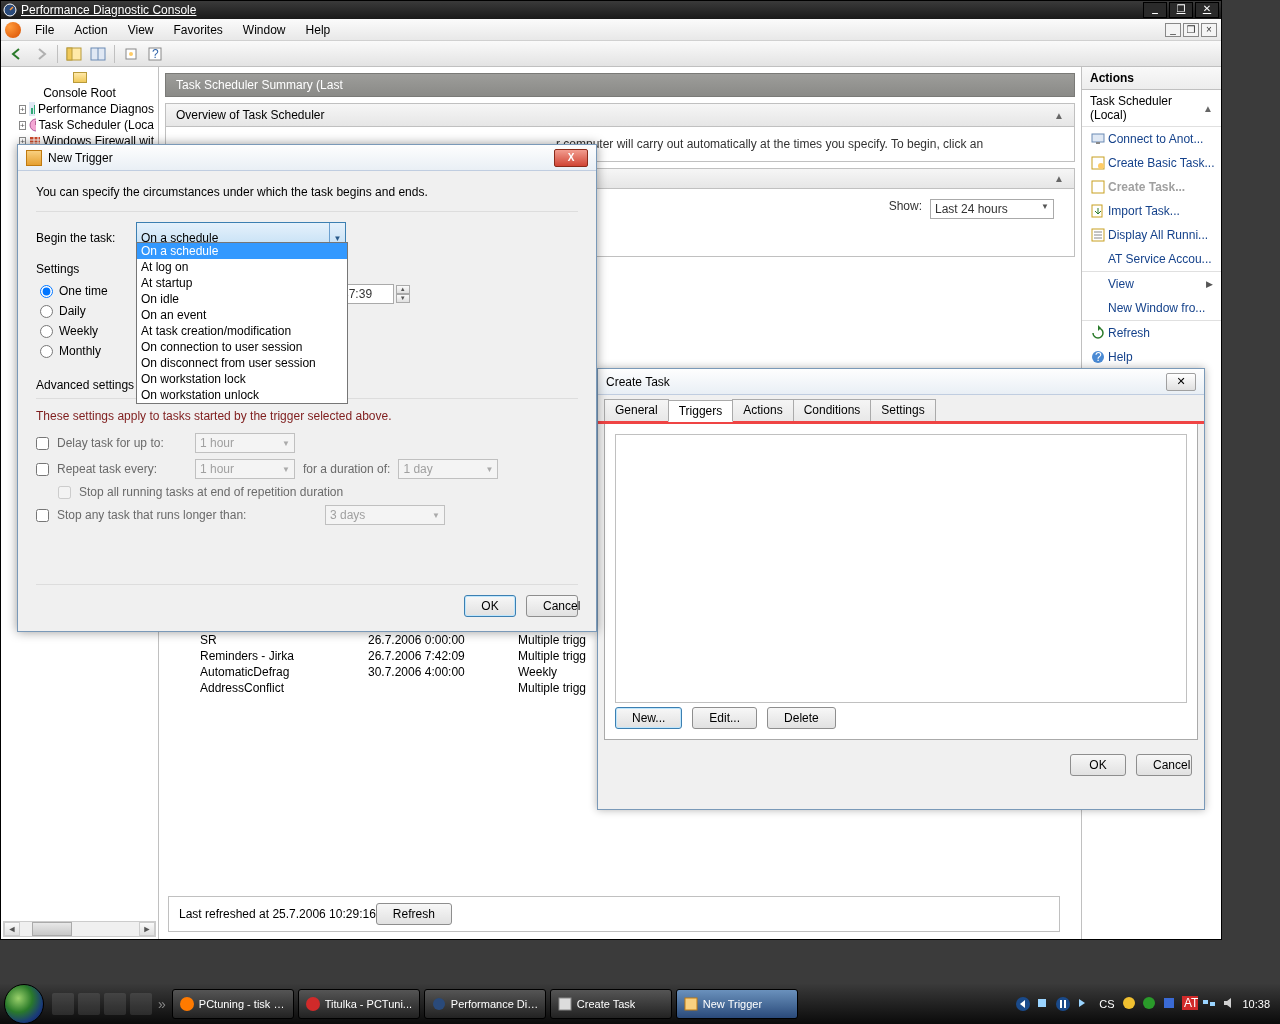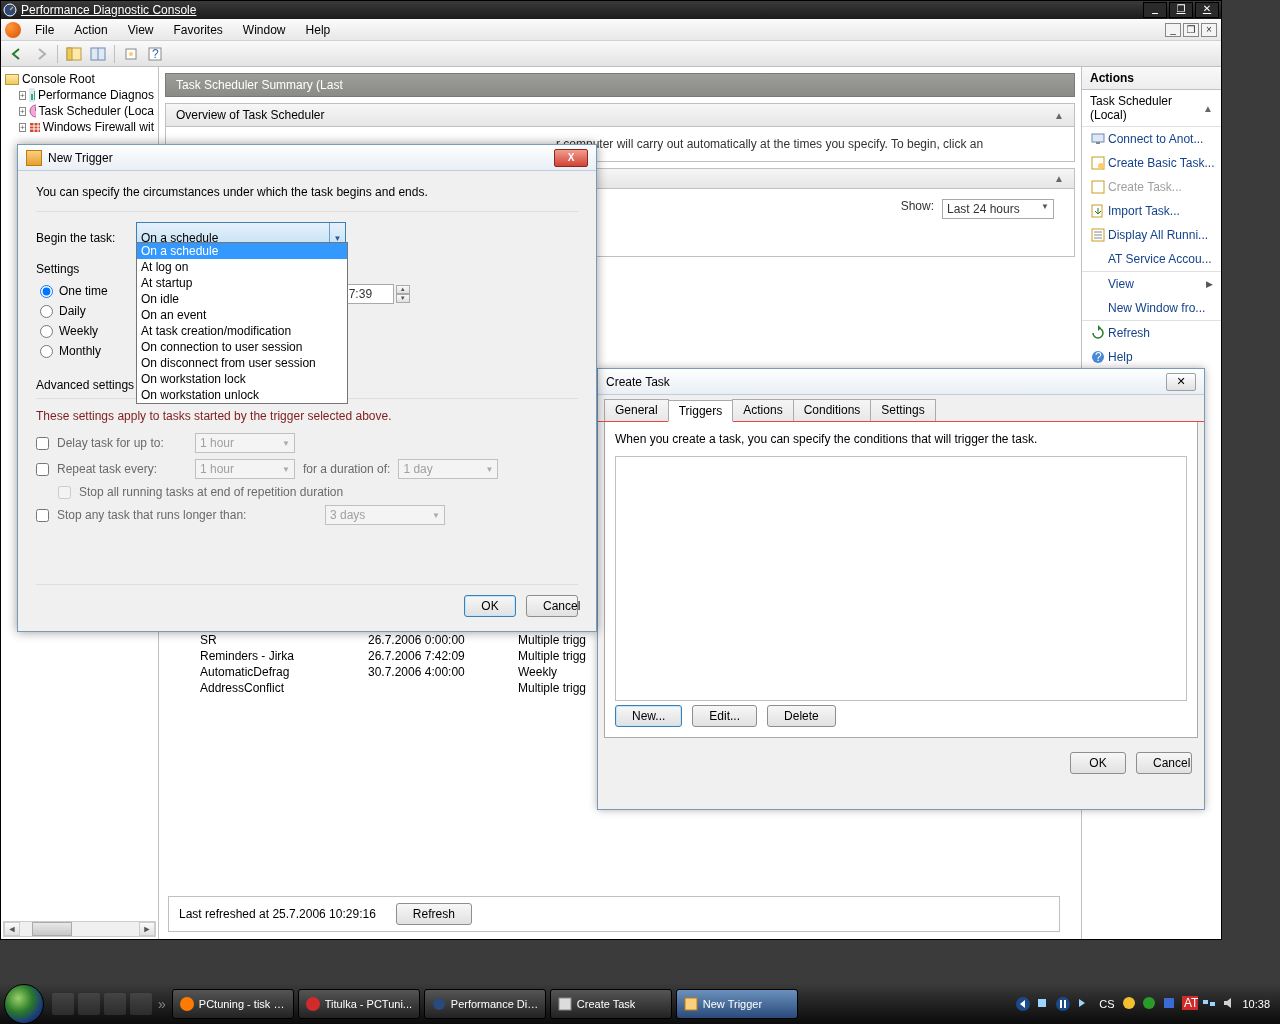--- a/index.html
+++ b/index.html
@@ -19,54 +19,54 @@
 .menu-item { padding: 3px 10px; cursor: default; }
 .top-right-boxes { margin-left: auto; display:flex; }
 .tr-box { width:16px; height:14px; border:1px solid #888; margin-left:2px; background:#f4f4f4; text-align:center; font-size:10px; line-height:12px; color:#333; }
 
 .toolbar { height: 26px; background: linear-gradient(#fafafa,#e3e3e3); border-bottom: 1px solid #c0c0c0; display: flex; align-items: center; padding: 0 6px; gap:4px; }
 .tool-btn { width: 20px; height: 20px; display:flex; align-items:center; justify-content:center; color:#3b6ea5; }
 .tool-sep { width:1px; height:18px; background:#c0c0c0; margin:0 2px; }
 
 .body-area { display: flex; height: calc(100% - 66px); }
 .sidebar-tree { width: 158px; border-right: 1px solid #c0c0c0; background: #fff; padding: 4px 2px; overflow:hidden; position:relative; }
-.tree-root { display: flex; align-items: center; gap:3px; padding:1px 2px; }
+.tree-root { display: flex; align-items: center; gap:3px; padding:1px 2px;flex-direction:column; }
 .tree-child { display: flex; align-items: center; gap:3px; padding:1px 2px 1px 16px; white-space: nowrap; overflow: hidden; }
 .tree-expander { width:9px; height:9px; border:1px solid #888; display:inline-flex; align-items:center; justify-content:center; font-size:8px; color:#555; background:#fff; }
 .folder-icon { width:14px; height:11px; background:linear-gradient(#ffe9a8,#f0c95a); border:1px solid #b89a3a; }
 .node-icon { width:14px; height:14px; }
 .scrollbar-h { position:absolute; bottom:2px; left:2px; right:2px; height:16px; background:#f0f0f0; border:1px solid #ccc; display:flex; }
 .scroll-arrow { width:16px; background:linear-gradient(#fafafa,#e0e0e0); border:1px solid #ccc; text-align:center; font-size:9px; line-height:13px; color:#555; }
 .scroll-thumb { width:40px; margin-left:12px; background:linear-gradient(#e8e8e8,#c8c8c8); border:1px solid #aaa; }
 
 .center { flex:1; display:flex; flex-direction:column; padding:6px; gap:6px; overflow:hidden; }
 .section-header { background:linear-gradient(#9d9d9a,#8a8a87); color:#fff; padding:4px 10px; border:1px solid #7a7a77; }
 .section-collapse { background:linear-gradient(#f6f6f6,#e6e6e6); border:1px solid #c0c0c0; padding:4px 10px; display:flex; align-items:center; justify-content:space-between; }
 .section-body { border:1px solid #c0c0c0; border-top:none; padding:10px; color:#333; position:relative; }
 .arr { font-size:10px; color:#666; }
 .tl-select { border:1px solid #aaa; padding:2px 4px; background:#fff; }
 .tl-row { display:flex; padding:1px 10px; }
 .tl-col1 { width:190px; } .tl-col2 { width:150px; } .tl-col3 { flex:1; }
-.refresh-bar { border:1px solid #c0c0c0; background:#fff; padding:6px 10px; display:flex; align-items:center; gap:20px; margin-top:6px; }
+.refresh-bar { border:1px solid #c0c0c0; background:#fff; padding:6px 10px; display:flex; align-items:center; margin-top:6px; }
 .btn { background:linear-gradient(#f7f7f7,#e1e1e1); border:1px solid #8e8e8e; padding:3px 16px; border-radius:3px; cursor:default; }
 .btn-primary { border:1px solid #3c7fb1; box-shadow:0 0 0 1px #bee6fd inset; }
 
 .actions-pane { width:140px; border-left:1px solid #c0c0c0; background:#fff; }
 .actions-title { padding:4px 8px; font-weight:bold; border-bottom:1px solid #c0c0c0; background:linear-gradient(#f9f9f9,#ededed); }
 .actions-group { padding:4px 8px; border-bottom:1px solid #e0e0e0; display:flex; align-items:center; justify-content:flex-end; }
 .action-link { display:flex; align-items:center; gap:2px; padding:4px 8px; color:#15428b; cursor:default; white-space:nowrap; overflow:hidden; }
-.action-link.disabled { color:#a0a0a0; }
+.action-link.disabled { color:#a0a0a0;font-weight:bold; }
 .act-icon { width:16px; height:16px; flex-shrink:0; }
 
 
 .create-task-dlg { position:absolute; left:597px; top:368px; width:608px; height:442px; background:#f0f0f0; border:1px solid #7a99b8; box-shadow:0 0 8px rgba(0,0,0,0.3); }
 .dlg-title { height:26px; background:linear-gradient(#fefefe,#e9eff5); border-bottom:1px solid #c0cde0; display:flex; align-items:center; padding:0 8px; }
 .dlg-title .t { flex:1; }
 .dlg-close { width:30px; height:18px; border:1px solid #a0a0a0; border-radius:2px; text-align:center; font-size:11px; line-height:15px; background:linear-gradient(#fff,#e0e0e0); margin-left:auto; }
-.tabs { display:flex; background:#f0f0f0; padding:4px 6px 0 6px; border-bottom:1px solid #ef4444; }
+.tabs { display:flex; background:#f0f0f0; padding:4px 6px 0 6px; border-bottom:3px solid #ef4444; }
 .tab { padding:3px 10px; border:1px solid #aaa; border-bottom:none; background:linear-gradient(#f5f5f5,#e8e8e8); margin-right:-1px; position:relative; }
 .tab.active { background:#fff; border-bottom:1px solid #fff; top:1px; }
 .tab-body { background:#fff; margin:0 6px 6px 6px; border:1px solid #aaa; border-top:none; padding:10px; height:316px; display:flex; flex-direction:column; }
 .hint { margin-bottom:10px; }
 .grid { border:1px solid #c0c0c0; flex:1; }
 .grid-head { display:flex; background:linear-gradient(#f9f9f9,#ececec); border-bottom:1px solid #c0c0c0; }
 .grid-head div { padding:3px 8px; border-right:1px solid #c0c0c0; }
 .gh1 { width:110px; } .gh2 { flex:1; } .gh3 { width:206px; }
 .grid-body { height:212px; }
 .btn-row { display:flex; gap:10px; margin-top:4px; }
@@ -243,21 +243,21 @@
           <div style="margin-left:380px">r computer will carry out automatically at the times you specify. To begin, click an</div>
         </div>
       </div>
       <div>
         <div class="section-collapse">
           <span></span>
             <span class="arr">▲</span>
         </div>
         <div class="section-body" style="height:68px; display:flex; justify-content:flex-end; align-items:flex-start; padding-right:20px">
           <span style="margin-right:8px">Show:</span>
-          <span class="tl-select" style="width:112px; display:flex; justify-content:space-between">
+          <span class="tl-select" style="width:124px; display:flex; justify-content:space-between">
             <span>Last 24 hours</span>
               <span style="font-size:8px;color:#555">▼</span>
           </span>
         </div>
       </div>
       <div style="flex:1"></div>
     </div>
 
     <div class="actions-pane">
       <div class="actions-title">Actions</div>
@@ -367,21 +367,20 @@
     <span class="dlg-close">✕</span>
   </div>
   <div class="tabs">
     <div class="tab">General</div>
     <div class="tab active">Triggers</div>
     <div class="tab">Actions</div>
     <div class="tab">Conditions</div>
     <div class="tab">Settings</div>
   </div>
   <div class="tab-body">
-    <div class="hint">When you create a task, you can specify the conditions that will trigger the task.</div>
     <div class="grid">
       <div class="grid-body"></div>
     </div>
     <div class="btn-row">
       <span class="btn btn-primary">New...</span>
       <span class="btn">Edit...</span>
       <span class="btn">Delete</span>
     </div>
   </div>
   <div class="dlg-footer">

